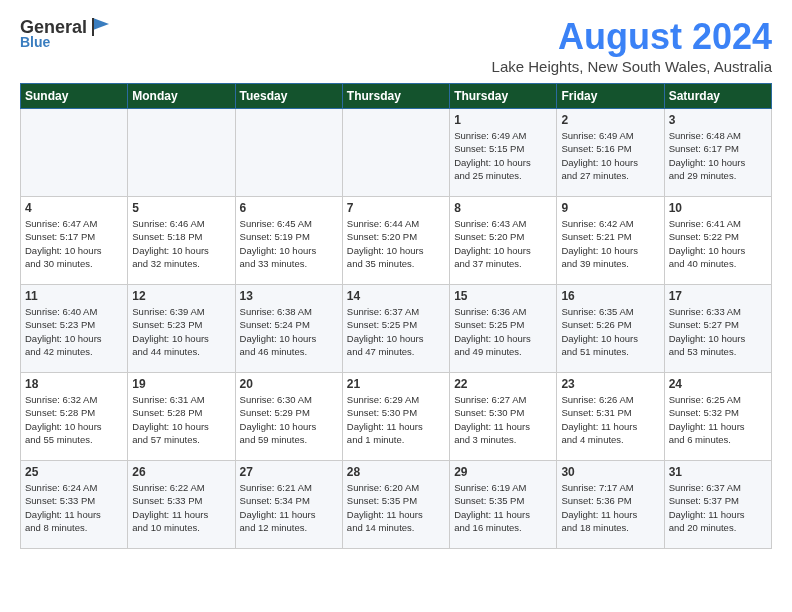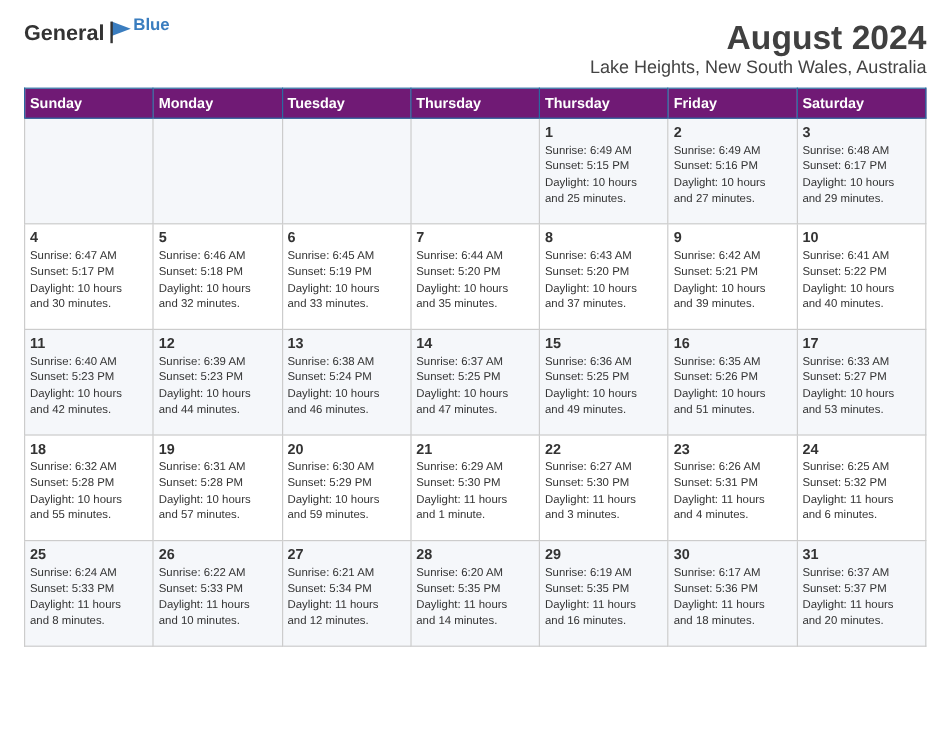--- a/index.html
+++ b/index.html
@@ -11,49 +11,49 @@
       padding: 16px 20px;
     }
     .header {
       display: flex;
       align-items: flex-start;
       justify-content: space-between;
       margin-bottom: 8px;
     }
     .logo {
       display: flex;
-      flex-direction: row;
+      flex-direction: column;
       align-items: flex-start;
       text-align: center;
     }
     .logo-line {
       display: flex;
       align-items: center;
       gap: 2px;
     }
     .title-block {
       text-align: right;
     }
     .month-title {
-      font-size: 28px;
+      font-size: 36px;
       font-weight: bold;
-      color: #404040;
+      color: #3b82f6;
     }
     .location-title {
       font-size: 15px;
       color: #444;
       padding-left: 36px;
     }
     table {
       width: 100%;
       border-collapse: collapse;
       table-layout: fixed;
     }
     thead tr th {
-      background: #701a75;
+      background: #14532d;
       color: #fff;
       font-size: 12px;
       font-weight: bold;
       padding: 5px 4px;
       text-align: left;
       border: 1px solid #2a6aa0;
     }
     tbody tr td {
       vertical-align: top;
       font-size: 10px;
@@ -324,21 +324,21 @@
         </td>
         <td>
           <div class="day-number">29</div>
           <div class="day-info" style="white-space: pre-line;">Sunrise: 6:19 AM
 Sunset: 5:35 PM
 Daylight: 11 hours
 and 16 minutes.</div>
         </td>
         <td>
           <div class="day-number">30</div>
-          <div class="day-info" style="white-space: pre-line;">Sunrise: 6:17 AM
+          <div class="day-info" style="white-space: pre-line;">Sunrise: 7:17 AM
 Sunset: 5:36 PM
 Daylight: 11 hours
 and 18 minutes.</div>
         </td>
         <td>
           <div class="day-number">31</div>
           <div class="day-info" style="white-space: pre-line;">Sunrise: 6:37 AM
 Sunset: 5:37 PM
 Daylight: 11 hours
 and 20 minutes.</div>

